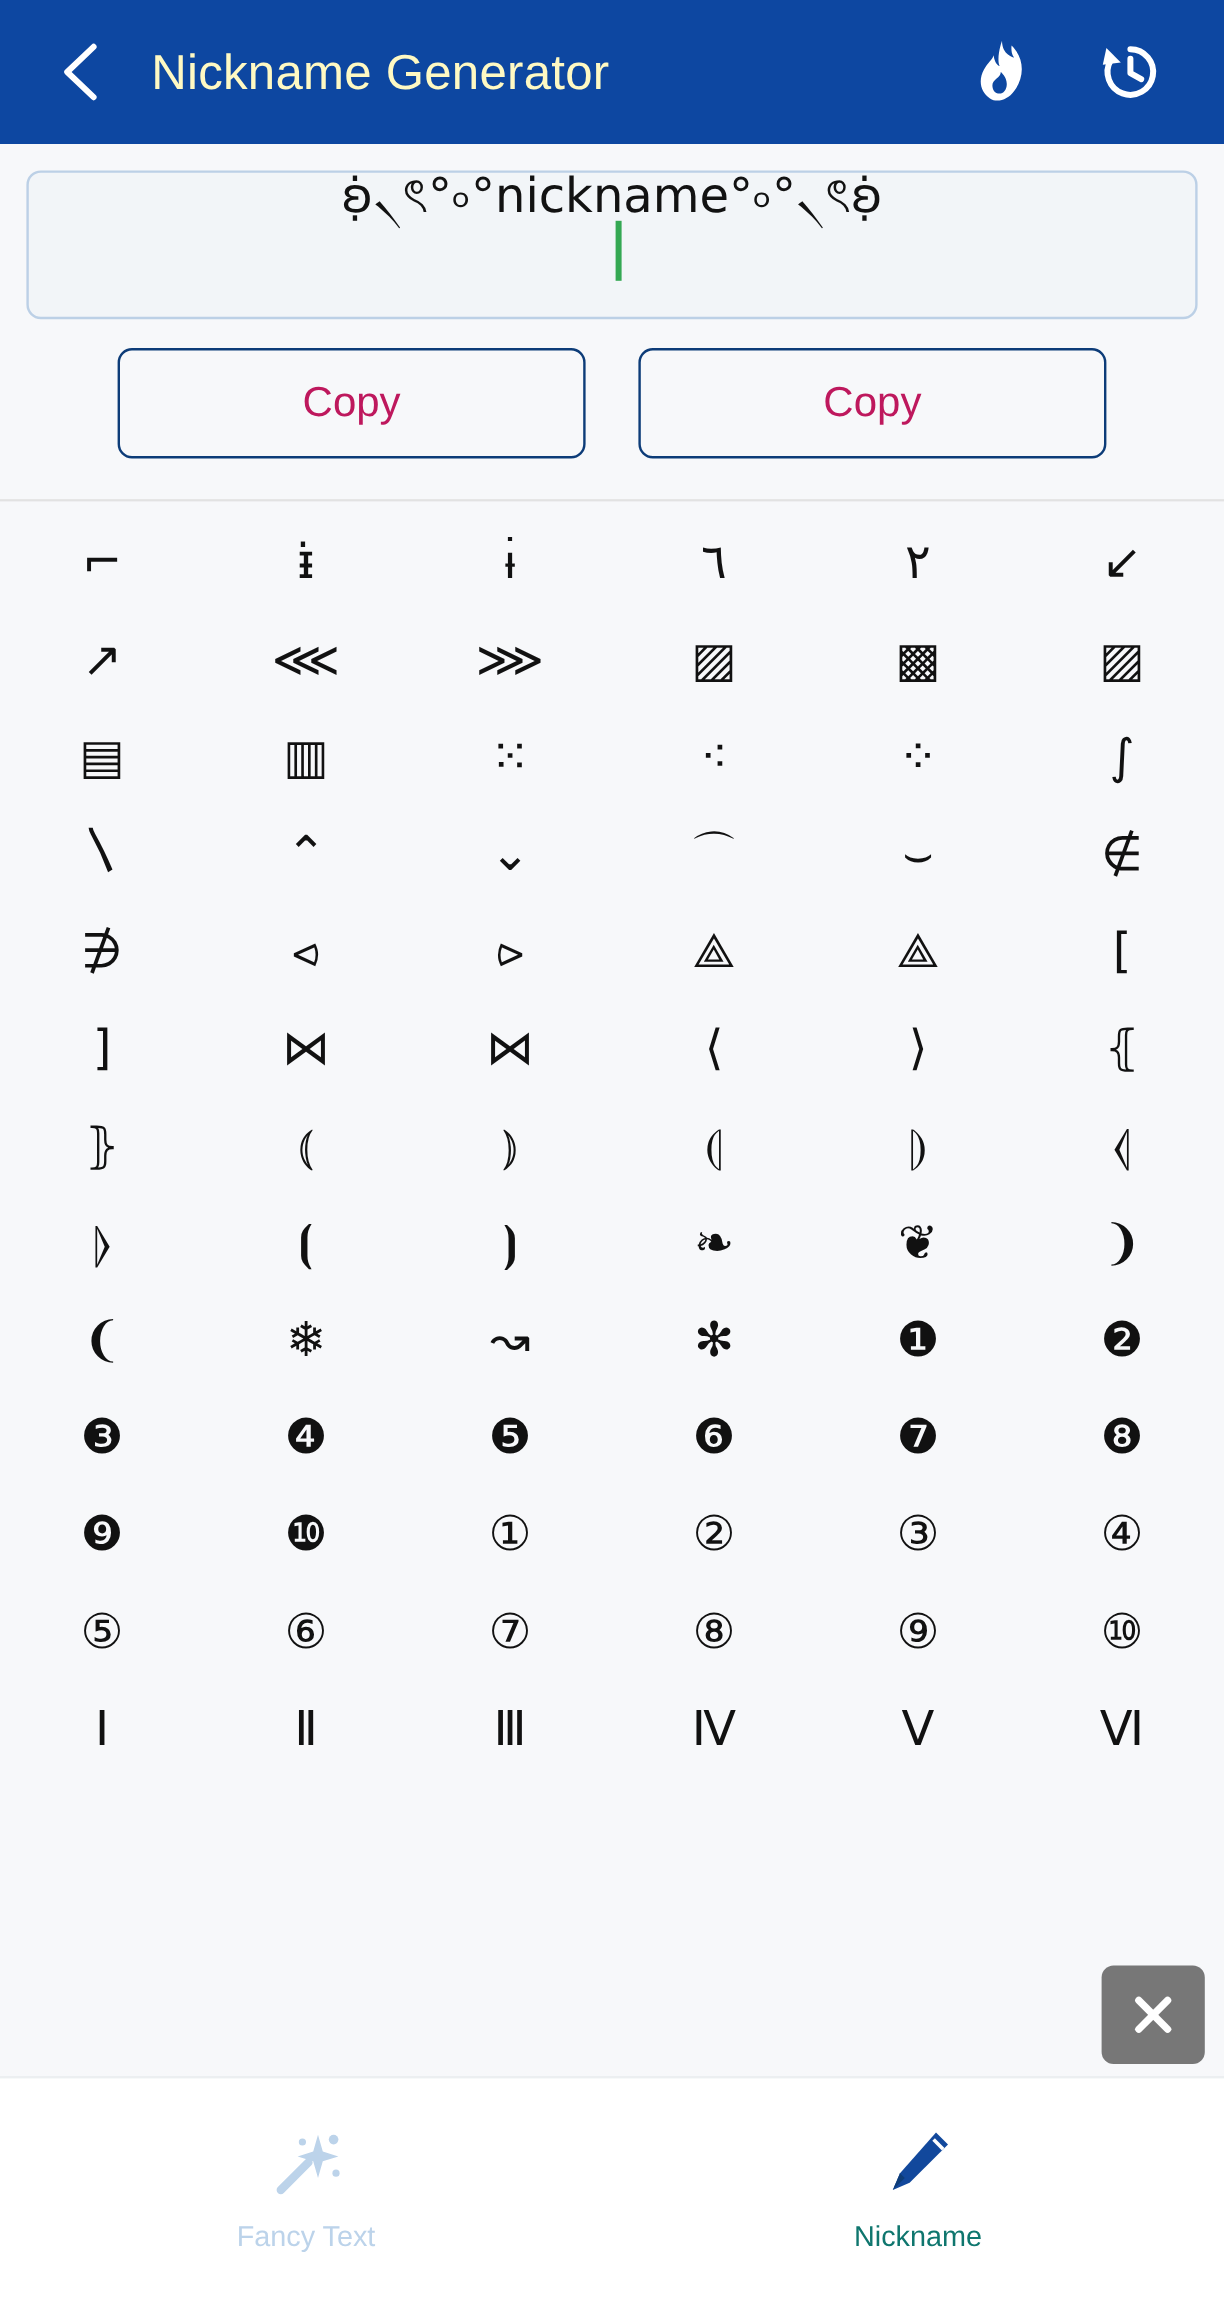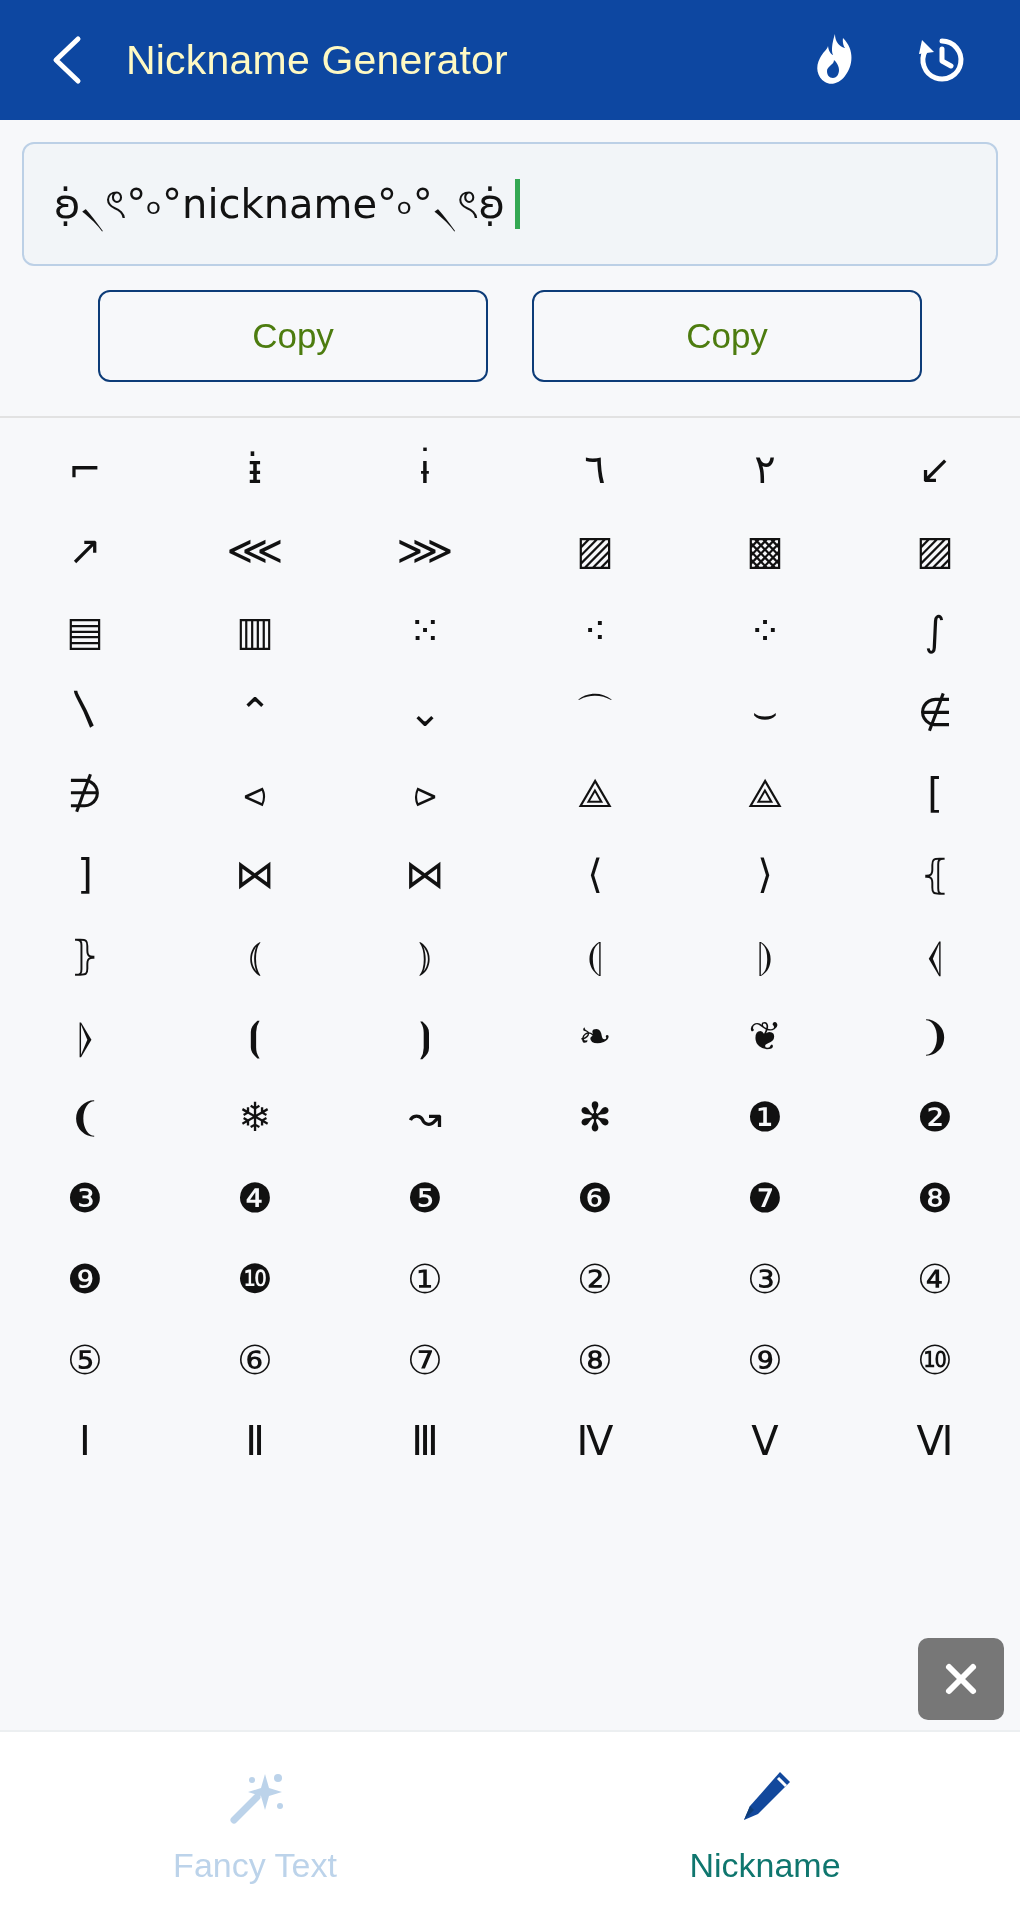--- a/index.html
+++ b/index.html
@@ -58,20 +58,21 @@
   .text-field {
     height: 124px;
     border: 2px solid #bcd0e6;
     border-radius: 12px;
     background: #f2f5f8;
     display: flex; align-items: center;
     padding: 0 30px;
     overflow: hidden;
     cursor: text;
     position: relative;
+    flex-direction: column;
   }
   .field-value {
     font-size: 40px;
     color: #121212;
     white-space: nowrap;
     line-height: 1;
     font-family: "DejaVu Sans", "Liberation Sans", sans-serif;
   }
   .caret {
     display: inline-block;
@@ -86,21 +87,21 @@
     display: flex;
     gap: 44px;
     padding: 24px 98px 34px 98px;
   }
   .action-btn {
     flex: 1 1 0;
     height: 92px;
     border: 2px solid #0d3c78;
     border-radius: 12px;
     background: #f7f8fa;
-    color: #4d7c0f;
+    color: #be185d;
     font-size: 35px;
     display: flex; align-items: center; justify-content: center;
     cursor: pointer;
   }
 
   .divider {
     height: 2px;
     background: #e2e2e2;
     width: 100%;
     flex: 0 0 auto;
@@ -149,21 +150,21 @@
     display: flex;
     flex: 0 0 auto;
   }
   .nav-item {
     flex: 1 1 0;
     display: flex; flex-direction: column;
     align-items: center; justify-content: center;
     gap: 16px;
     cursor: pointer;
   }
-  .nav-label { font-size: 34px; }
+  .nav-label { font-size: 24px; }
   .nav-item.inactive .nav-label { color: #bcd3ea; }
   .nav-item.active .nav-label { color: #0f766e; }
 </style>
 </head>
 <body>
 
 <div id="app">
 
   <div class="appbar">
     <div class="back-btn">

